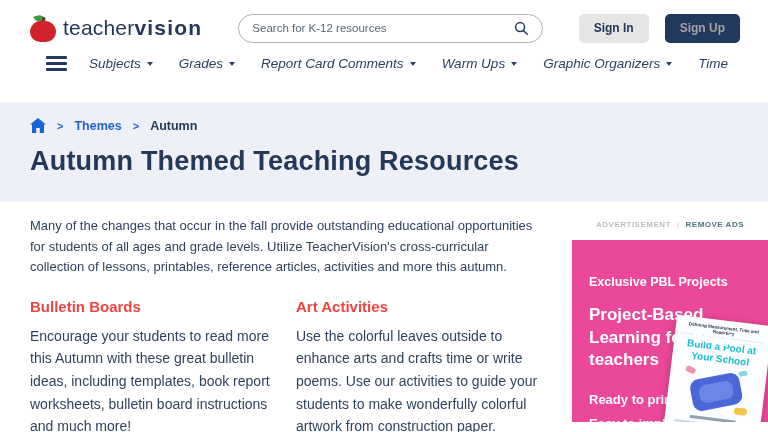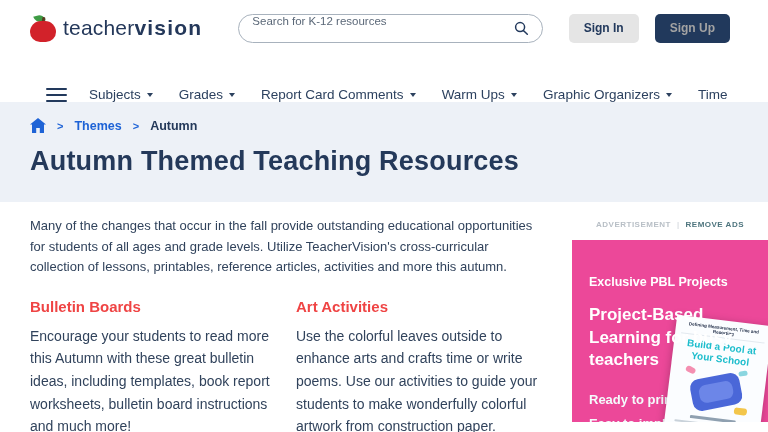--- a/index.html
+++ b/index.html
@@ -1,40 +1,40 @@
 <!DOCTYPE html>
 <html><head>
 <meta charset="utf-8">
 <style>
   * { margin:0; padding:0; box-sizing:border-box; }
   html,body { width:768px; height:432px; overflow:hidden; background:#fff;
               font-family:"Liberation Sans", sans-serif; }
 
   
-  .header { height:56px; display:flex; align-items:center; padding:0 38px 0 30px; background:#fff; }
+  .header { height:56px; display:flex; align-items:center; padding:0 28px 0 30px; background:#fff; }
   .logo { display:flex; align-items:center; gap:7px; cursor:pointer; }
   .logo-text { font-size:21px; color:#24385a; letter-spacing:.2px; }
   .logo-text .lt-light { font-weight:400; }
   .logo-text .lt-bold { font-weight:700; letter-spacing:1.2px; }
   .search-pill { position:relative; width:305px; height:29px; border:1.5px solid #a8b2bd;
-                 border-radius:15px; margin-left:36px; display:flex; align-items:flex-start; background:#fff; }
+                 border-radius:15px; margin-left:36px; display:flex; align-items:center; background:#fff; }
   .search-pill input { border:none; outline:none; background:transparent; flex:1;
                        font-family:"Liberation Sans", sans-serif;
                        font-size:11.5px; color:#39465a; padding:0 6px 0 13px; }
   .search-pill input::placeholder { color:#5b6878; opacity:1; }
   .search-btn { width:28px; height:100%; border:none; background:transparent; cursor:pointer;
                 display:flex; align-items:center; justify-content:flex-start; }
   .hdr-spacer { flex:1; }
   .btn { height:29px; padding:0 15px; border:none; border-radius:5px; font-size:12px;
          font-weight:700; cursor:pointer; font-family:"Liberation Sans", sans-serif; }
   .btn-signin { background:#e5e5e5; color:#22395c; margin-right:16px; }
   .btn-signup { background:#21395c; color:#a3a3a3; }
 
   
-  .nav { height:46px; display:flex; align-items:flex-end; padding-left:46px; background:#fff; }
+  .nav { height:46px; display:flex; align-items:flex-start; padding-left:46px; background:#fff;font-style:italic; }
   .hamburger { width:21px; display:flex; flex-direction:column; gap:3.5px; margin-right:22px; cursor:pointer; }
   .hamburger span { display:block; height:2.5px; background:#22395c; border-radius:1px; }
   .nav-item { display:flex; align-items:center; margin-right:26px; font-size:13.5px;
               color:#2c415f; cursor:pointer; white-space:nowrap; }
   .caret { width:0; height:0; border-left:3.5px solid transparent; border-right:3.5px solid transparent;
            border-top:4.5px solid #2c415f; margin-left:6px; }
 
   
   .hero { background:#edf1f7; padding:16px 0 25px 30px; }
   .breadcrumb { display:flex; align-items:center; gap:11px; font-size:12.5px; font-weight:700; }

